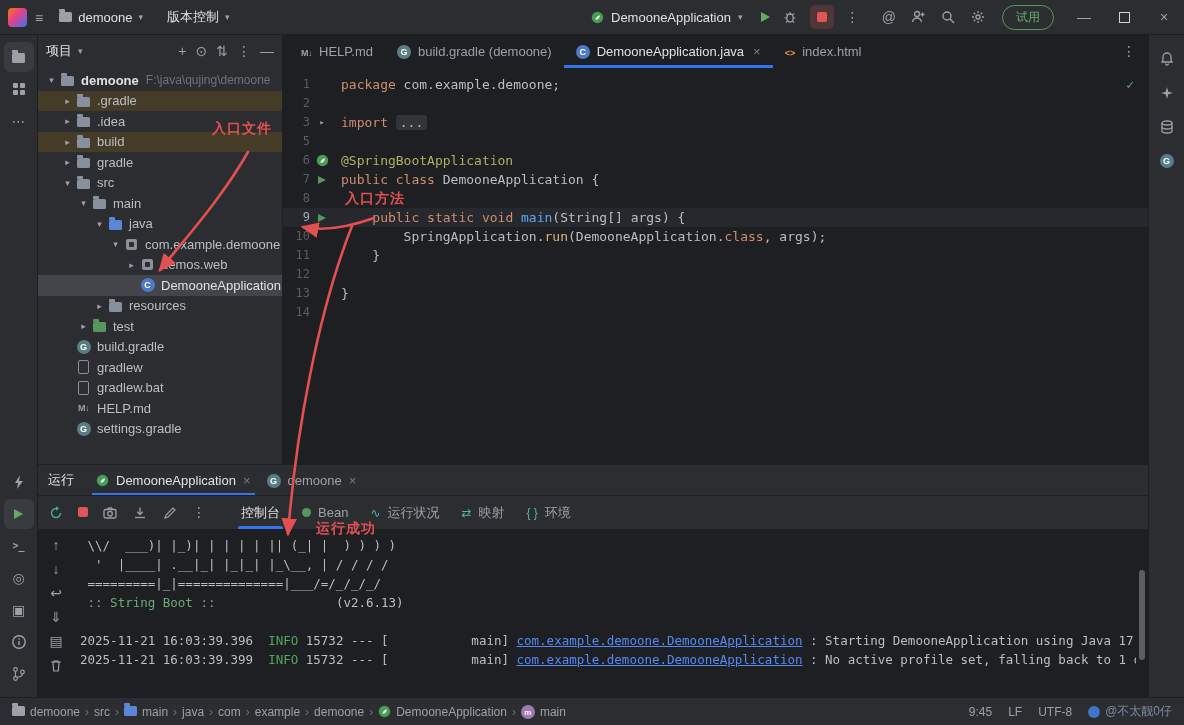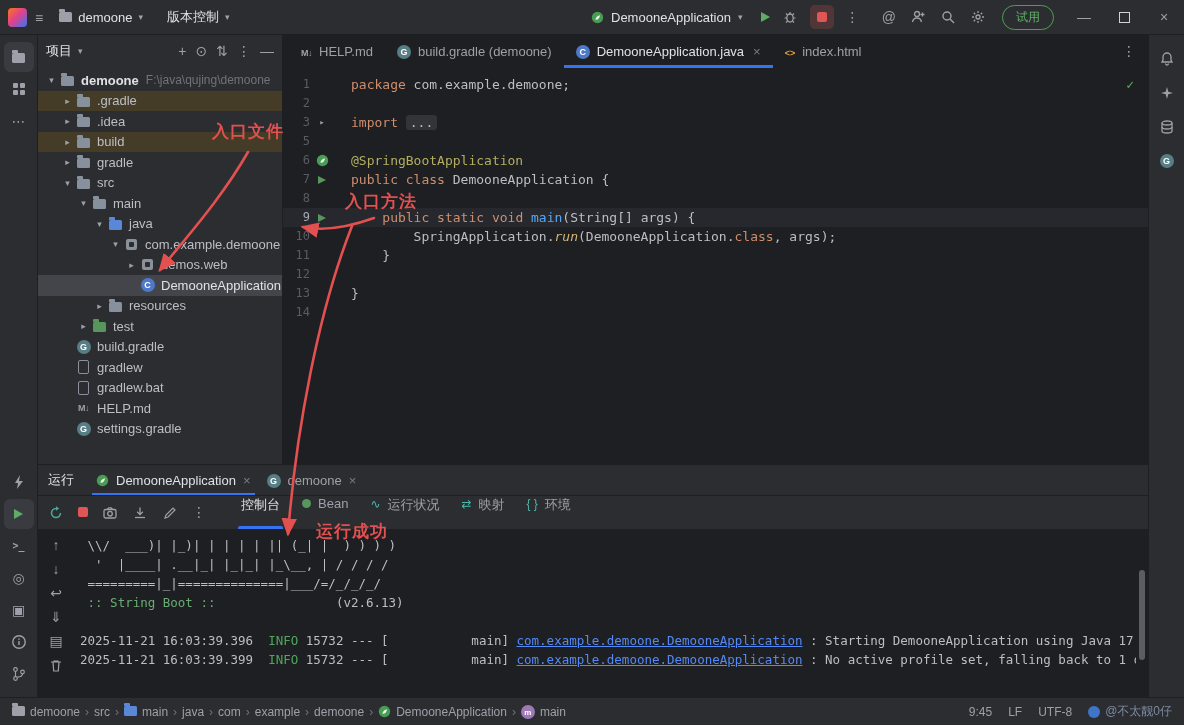--- a/index.html
+++ b/index.html
@@ -56,41 +56,41 @@
   .etab.active{color:#dfe1e5;}
   .etab.active::after{content:"";position:absolute;left:0;right:0;bottom:0;height:3px;background:#3574f0;}
   .etab .close{color:#7a7e85;font-size:13px;margin-left:2px;}
   .tabs .tab-kebab{margin-left:auto;display:flex;align-items:center;padding:0 12px;color:#9da0a8;}
   .code-area{position:relative;padding-top:6px;font-family:"DejaVu Sans Mono","Liberation Mono",monospace;font-size:13px;}
   .code-line{display:flex;height:19px;line-height:19px;}
   .code-line.caret{background:#26282e;}
   .code-line.caret .lnum{color:#a6aab2;}
   .lnum{width:27px;text-align:right;color:#595d63;flex:none;font-size:12px;}
   .gict{width:24px;flex:none;display:flex;align-items:center;justify-content:center;gap:1px;}
-  .ctext{margin-left:17px;white-space:pre;text-align:center;}
+  .ctext{margin-left:7px;white-space:pre;text-align:center;}
   .kw{color:#cf8e6d;} .ann{color:#b3ae60;} .pl{color:#bcbec4;}
-  .md{color:#56a8f5;} .mc{color:#d5b778;font-style:italic;}
+  .md{color:#56a8f5;} .mc{color:#d5b778;}
   .fold{background:#323438;border-radius:3px;padding:0 4px;color:#bcbec4;}
   .fchev{font-size:9px;color:#9da0a8;}
   .gtri{width:0;height:0;border-left:8px solid #57965c;border-top:4.5px solid transparent;border-bottom:4.5px solid transparent;}
   .inspect-check{position:absolute;top:8px;right:14px;color:#5fad65;font-size:13px;font-weight:700;}
 
   
   .run-panel{position:absolute;left:38px;top:464px;width:1110px;height:233px;background:#2b2d30;
     border-top:1px solid #1e1f22;box-sizing:border-box;}
   .run-header{height:30px;display:flex;align-items:center;padding-left:10px;gap:14px;}
   .rw-label{color:#dfe1e5;}
   .rtab{display:flex;align-items:center;gap:7px;height:30px;padding:0 8px;color:#9da0a8;position:relative;}
   .rtab.active{color:#dfe1e5;}
   .rtab.active::after{content:"";position:absolute;left:4px;right:4px;bottom:0;height:2px;background:#3574f0;}
   .rtab .close{color:#7a7e85;font-size:13px;}
   .run-toolbar{height:33px;border-top:1px solid #1e1f22;border-bottom:1px solid #1e1f22;
     display:flex;align-items:center;padding-left:10px;gap:14px;}
   .ct-tabs{display:flex;height:100%;margin-left:10px;}
-  .ct-tab{display:flex;align-items:flex-start;gap:7px;padding:0 11px;color:#9da0a8;position:relative;}
+  .ct-tab{display:flex;align-items:center;gap:7px;padding:0 11px;color:#9da0a8;position:relative;}
   .ct-tab.active{color:#dfe1e5;}
   .ct-tab.active::after{content:"";position:absolute;left:8px;right:8px;bottom:0;height:3px;background:#3574f0;border-radius:2px 2px 0 0;}
   .console-wrap{position:relative;height:168px;background:#1e1f22;}
   .console-strip{position:absolute;left:0;top:0;width:36px;height:100%;display:flex;flex-direction:column;
     align-items:center;padding-top:8px;gap:9px;box-sizing:border-box;color:#878c93;}
   .console{position:absolute;left:42px;top:6px;right:12px;bottom:0;overflow:hidden;
     font-family:"DejaVu Sans Mono","Liberation Mono",monospace;font-size:12.5px;line-height:19px;}
   .cline{white-space:pre;height:19px;}
   .info{color:#50a65c;} .logger{color:#548af7;text-decoration:underline;} .spring-g{color:#6aab73;}
   .scroll-thumb{position:absolute;right:3px;top:40px;width:6px;height:90px;background:rgba(255,255,255,.28);border-radius:3px;}
@@ -122,21 +122,21 @@
     font-size:9px;font-weight:700;color:#fff;}
   .gitic{display:inline-block;width:11px;height:11px;border:1.5px solid #8a919c;border-radius:50%;position:relative;}
   .gitic::after{content:"";position:absolute;left:-1px;top:4px;width:12px;height:1.5px;background:#8a919c;transform:rotate(-45deg);}
   .flic{display:inline-block;width:9px;height:12px;border:1.3px solid #8a919c;border-radius:2px;}
   .tri{width:0;height:0;border-left:9px solid #5fad65;border-top:5.5px solid transparent;border-bottom:5.5px solid transparent;display:inline-block;}
   .stopq{width:10px;height:10px;background:#e05555;border-radius:2px;display:inline-block;}
   .dot{width:9px;height:9px;border-radius:50%;background:#57965c;display:inline-block;}
 
   
   .ann-svg{position:absolute;left:0;top:0;z-index:60;pointer-events:none;}
-  .ann-label{position:absolute;color:#e25050;font-size:17px;font-weight:700;letter-spacing:1px;z-index:61;pointer-events:none;}
+  .ann-label{position:absolute;color:#e25050;font-size:14px;font-weight:700;letter-spacing:1px;z-index:61;pointer-events:none;}
 </style>
 </head>
 <body>
 
 <div class="app">
 
   <header class="titlebar">
     <div class="tb-left">
       <span class="logo"></span>
       <span class="uic" style="font-size:18px"><span class="uic ">≡</span></span>

